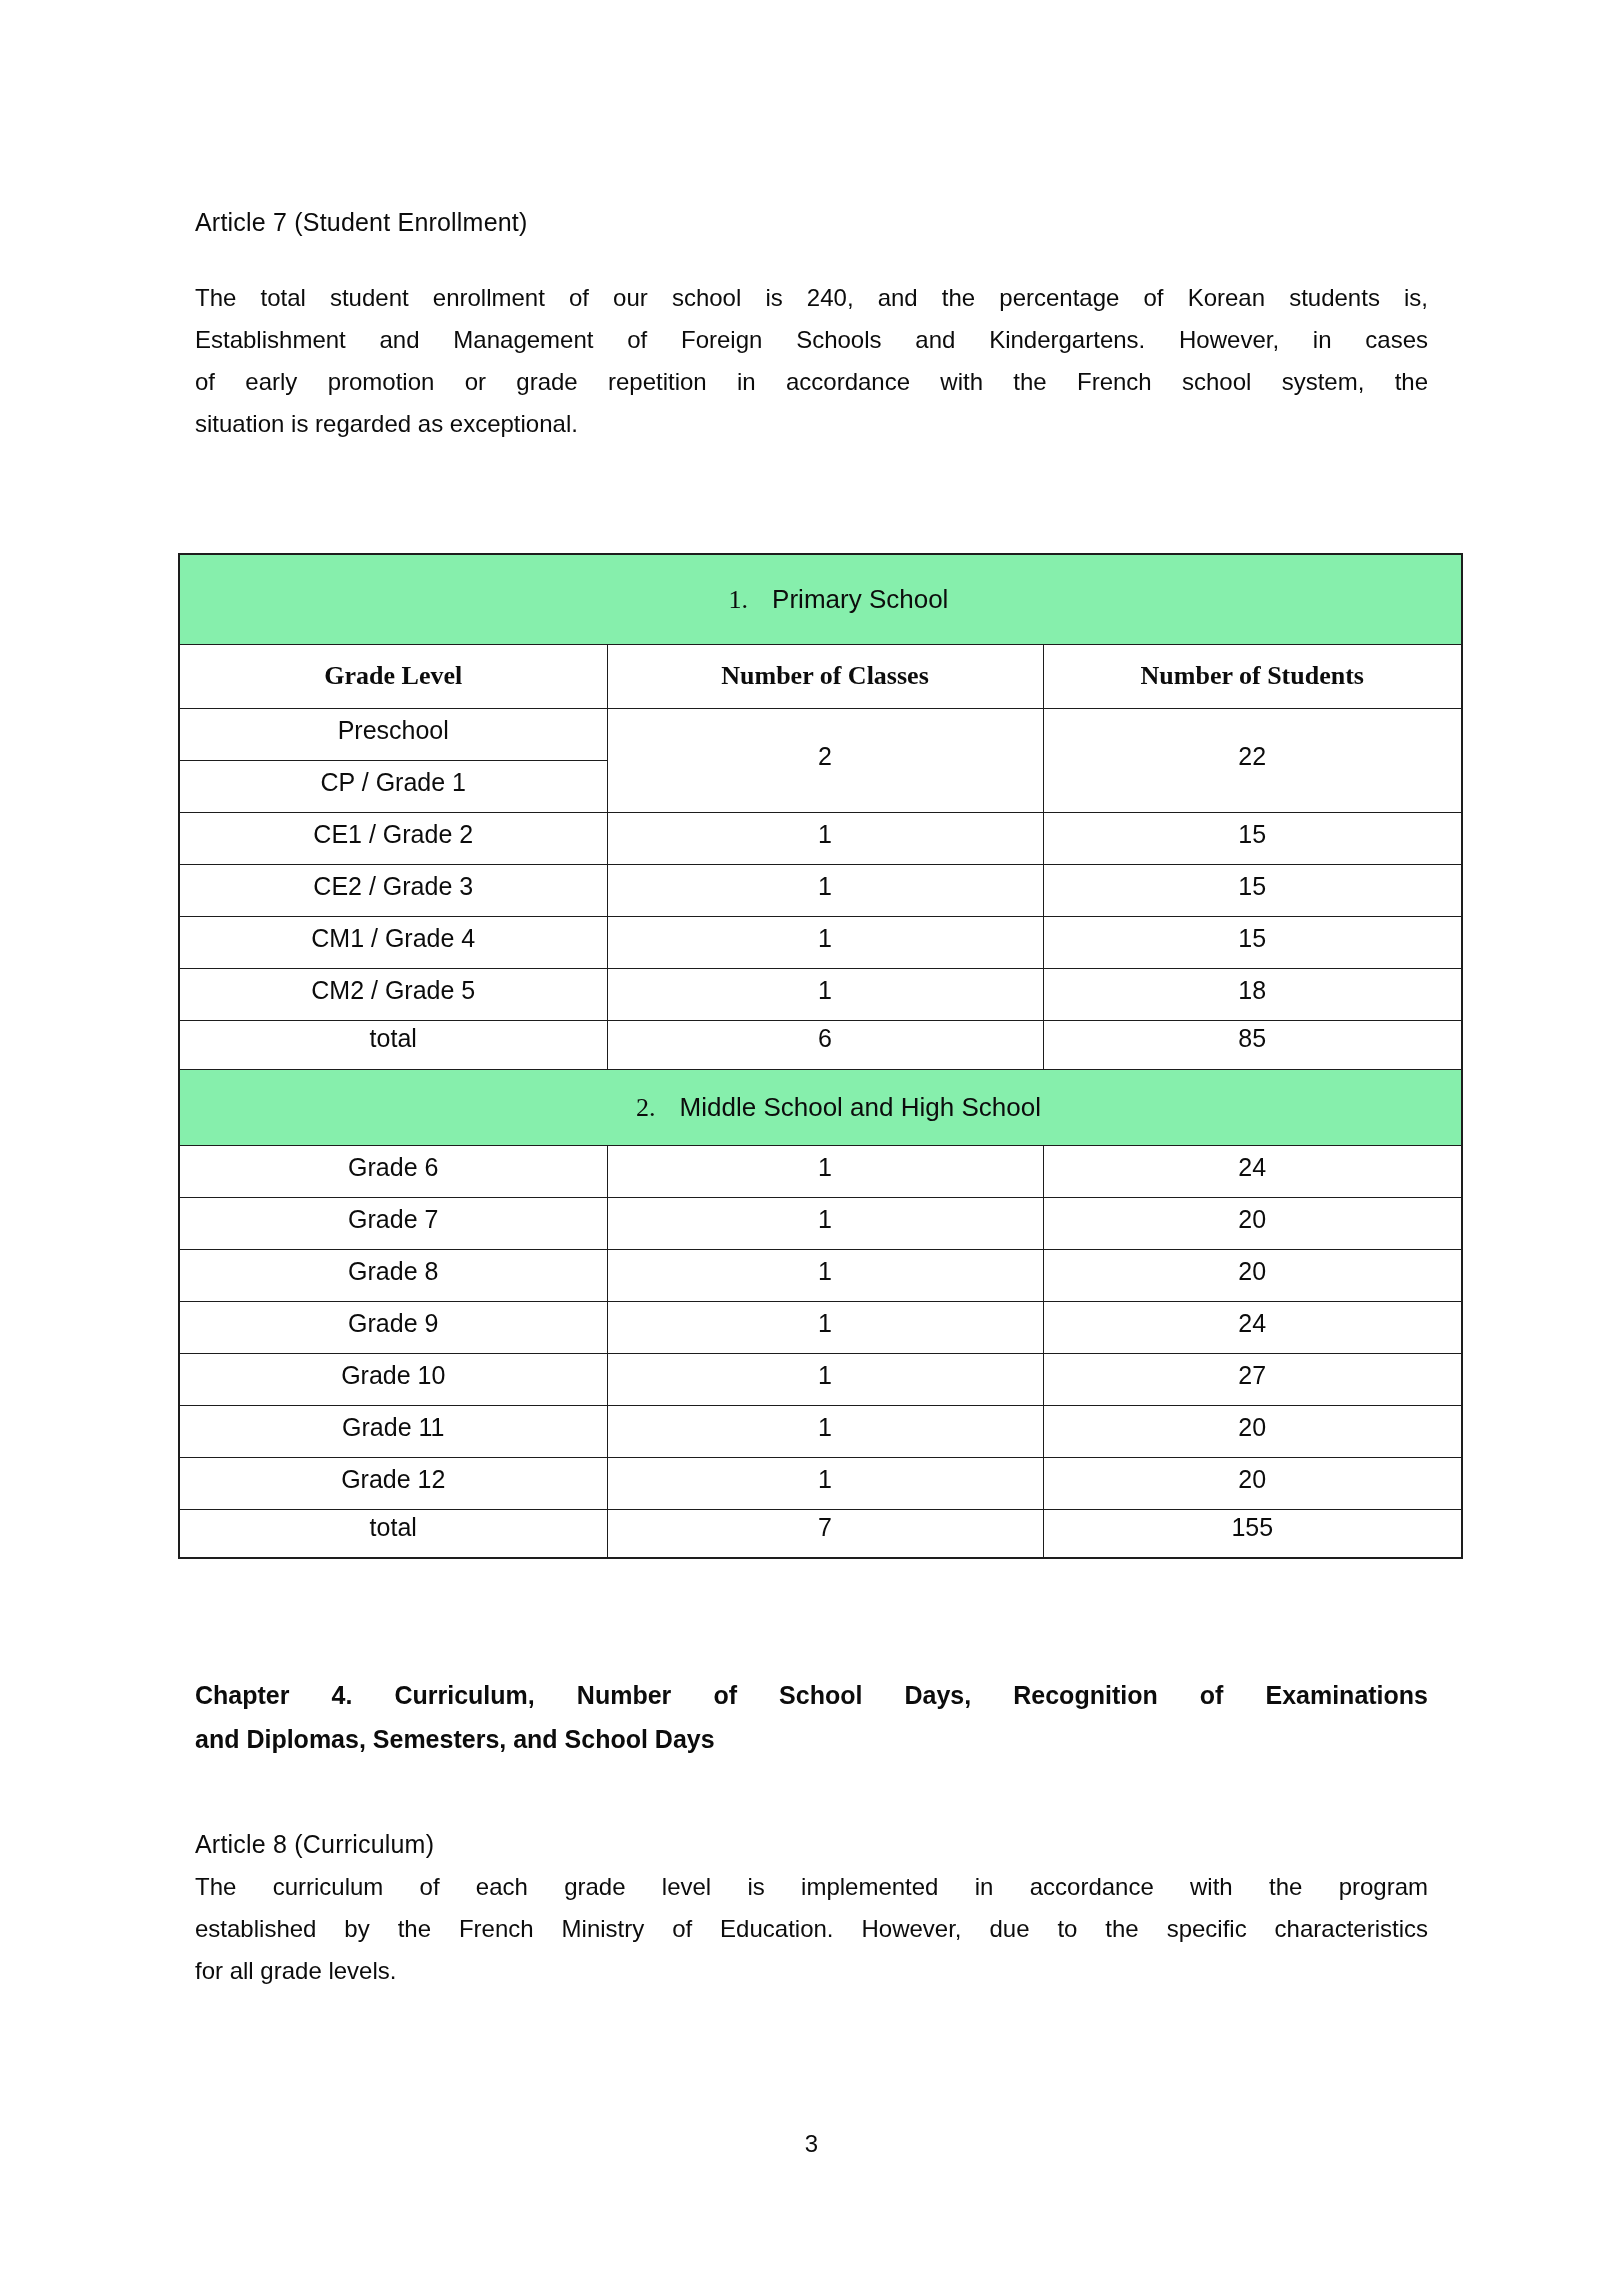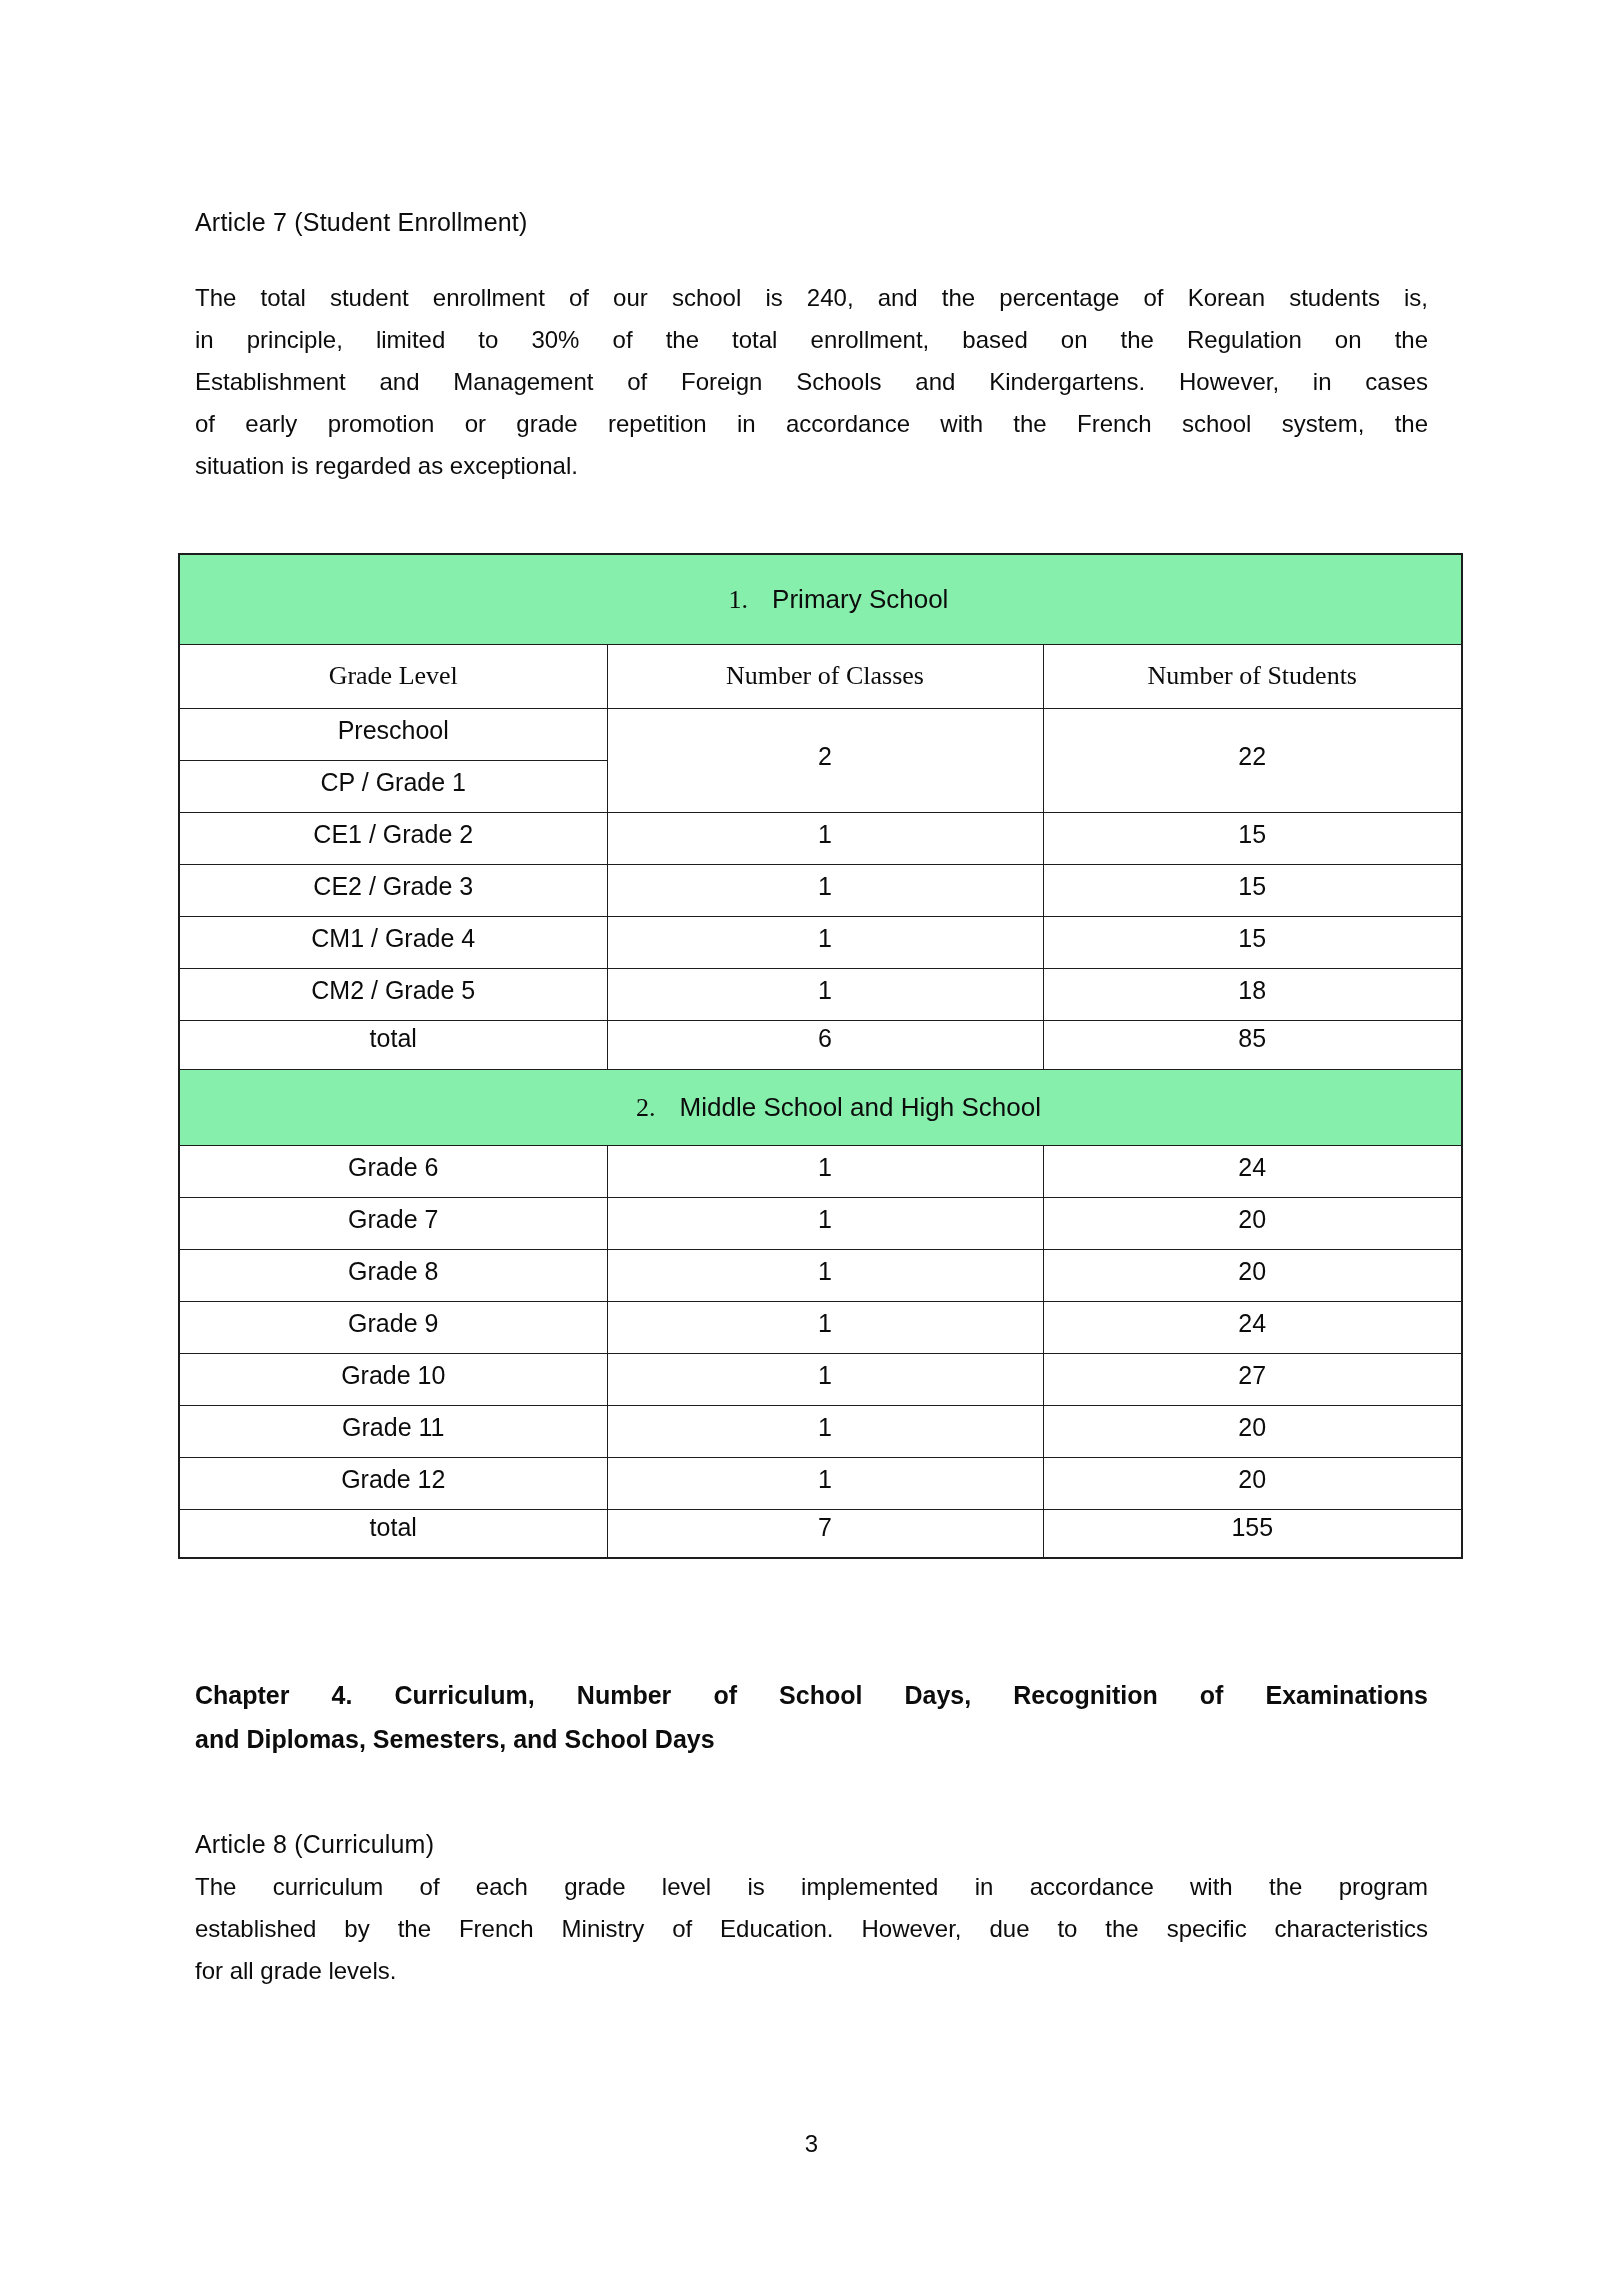--- a/index.html
+++ b/index.html
@@ -63,38 +63,37 @@
   }
   tr.band.band2 td { height: 76px; }
   .band-num {
     font-family: "Liberation Serif", "DejaVu Serif", serif;
     margin-right: 24px;
   }
   tr.colhead th {
     height: 64px;
     font-family: "Liberation Serif", "DejaVu Serif", serif;
     font-size: 26px;
-    font-weight: 400;
+    font-weight: 700;
   }
   tr.r td { height: 52px; padding-bottom: 8px; }
   tr.r-total td { height: 49px; padding-bottom: 12px; }
 
   
   .pagenum { left: 195px; width: 1233px; text-align: center; font-size: 24px; }
 </style>
 </head>
 <body>
 
 <div class="page">
 
   <div class="abs h-article" style="top:208px;">Article 7 (Student Enrollment)</div>
 
   <div class="abs para" style="top:277px;">
     <div class="jline">The total student enrollment of our school is 240, and the percentage of Korean students is,</div>
-    <div class="jline">in principle, limited to 30% of the total enrollment, based on the Regulation on the</div>
     <div class="jline">Establishment and Management of Foreign Schools and Kindergartens. However, in cases</div>
     <div class="jline">of early promotion or grade repetition in accordance with the French school system, the</div>
     <div class="jlast">situation is regarded as exceptional.</div>
   </div>
 
   <table class="enroll">
     <colgroup>
       <col style="width:428px">
         <col style="width:436px">
         <col style="width:419px">

